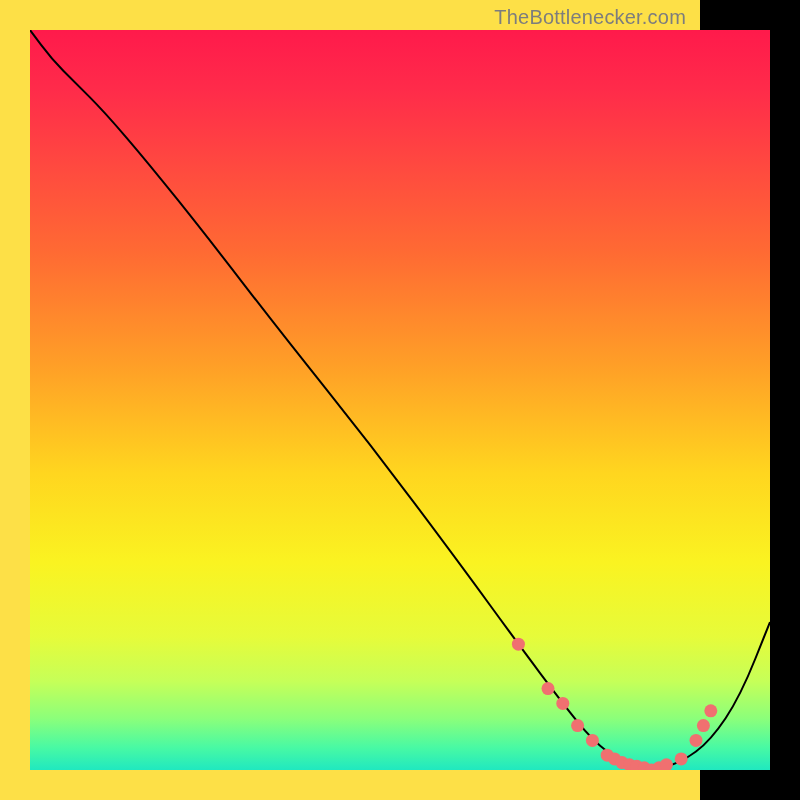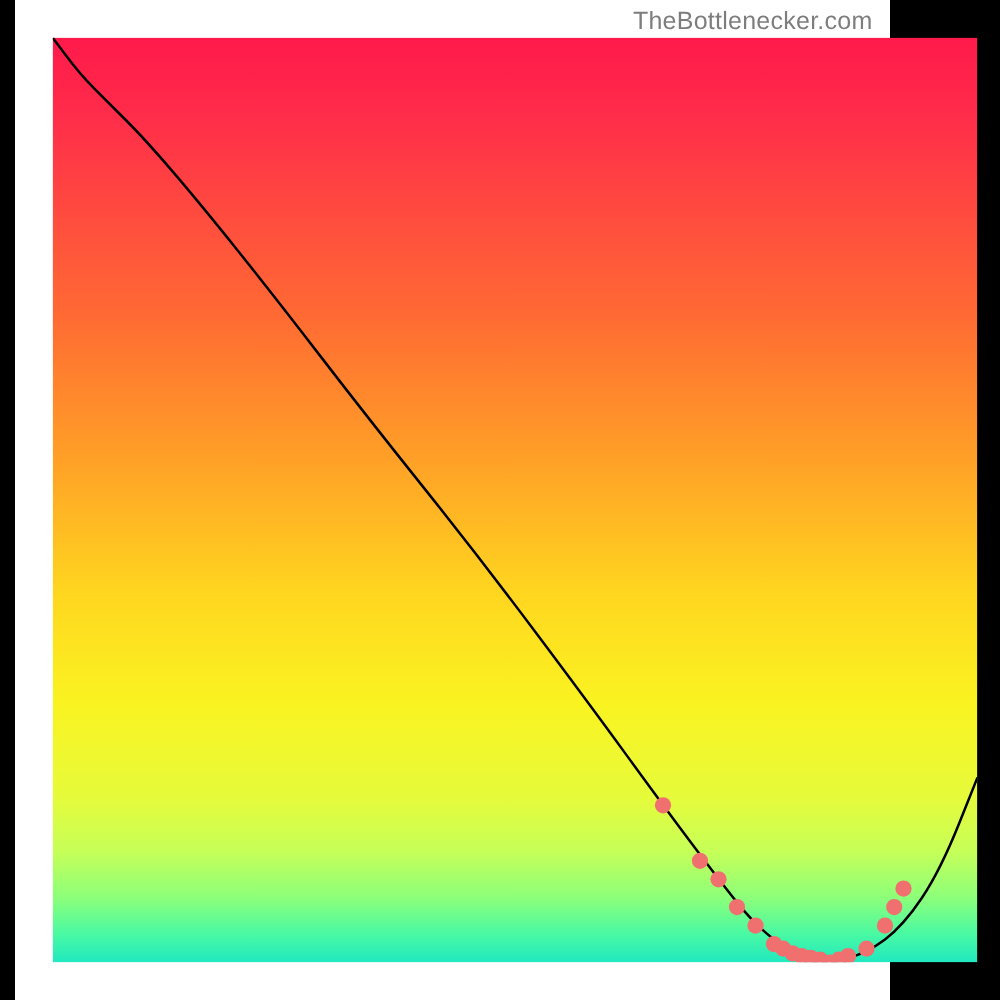--- a/index.html
+++ b/index.html
@@ -5,25 +5,25 @@
   html, body {
     margin: 0;
     padding: 0;
     width: 800px;
     height: 800px;
     background: #000;
     overflow: hidden;
   }
   .frame {
     position: absolute;
-    left: 12px;
+    left: 0;
     top: 0;
     width: 700px;
     height: 800px;
-    background: #ffffff;
+    background: #fde047;
   }
   .plot {
     position: absolute;
     left: 30px;
     top: 30px;
     width: 740px;
     height: 740px;
     overflow: hidden;
   }
   .attrib {

